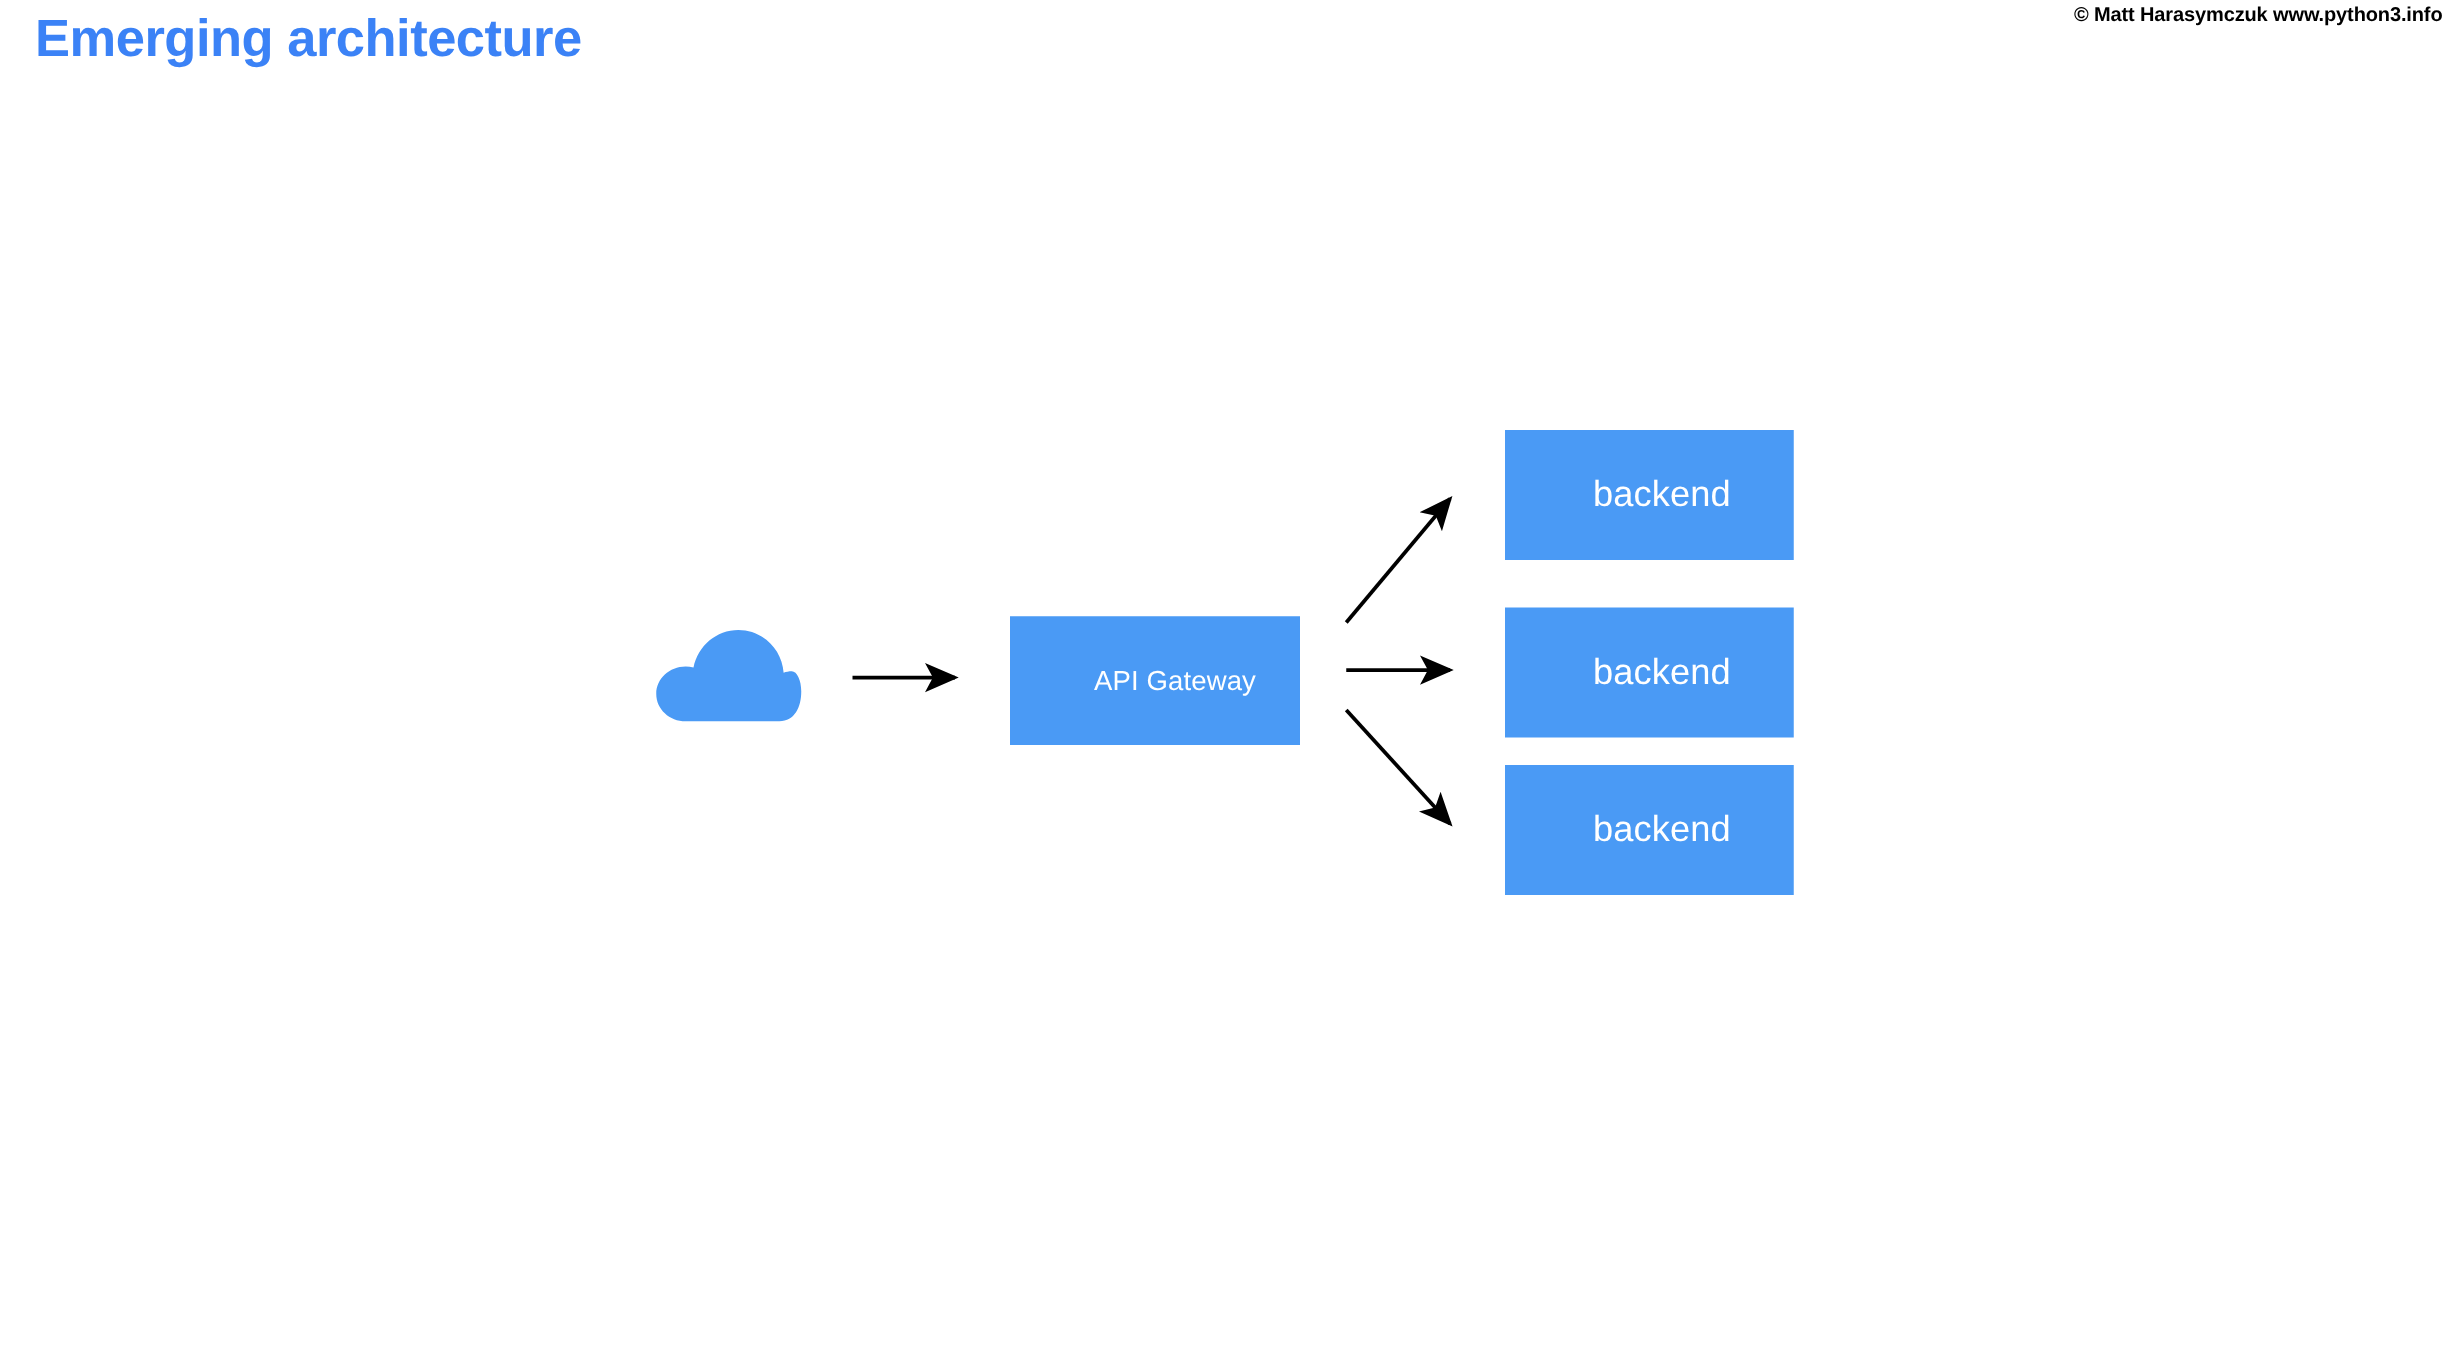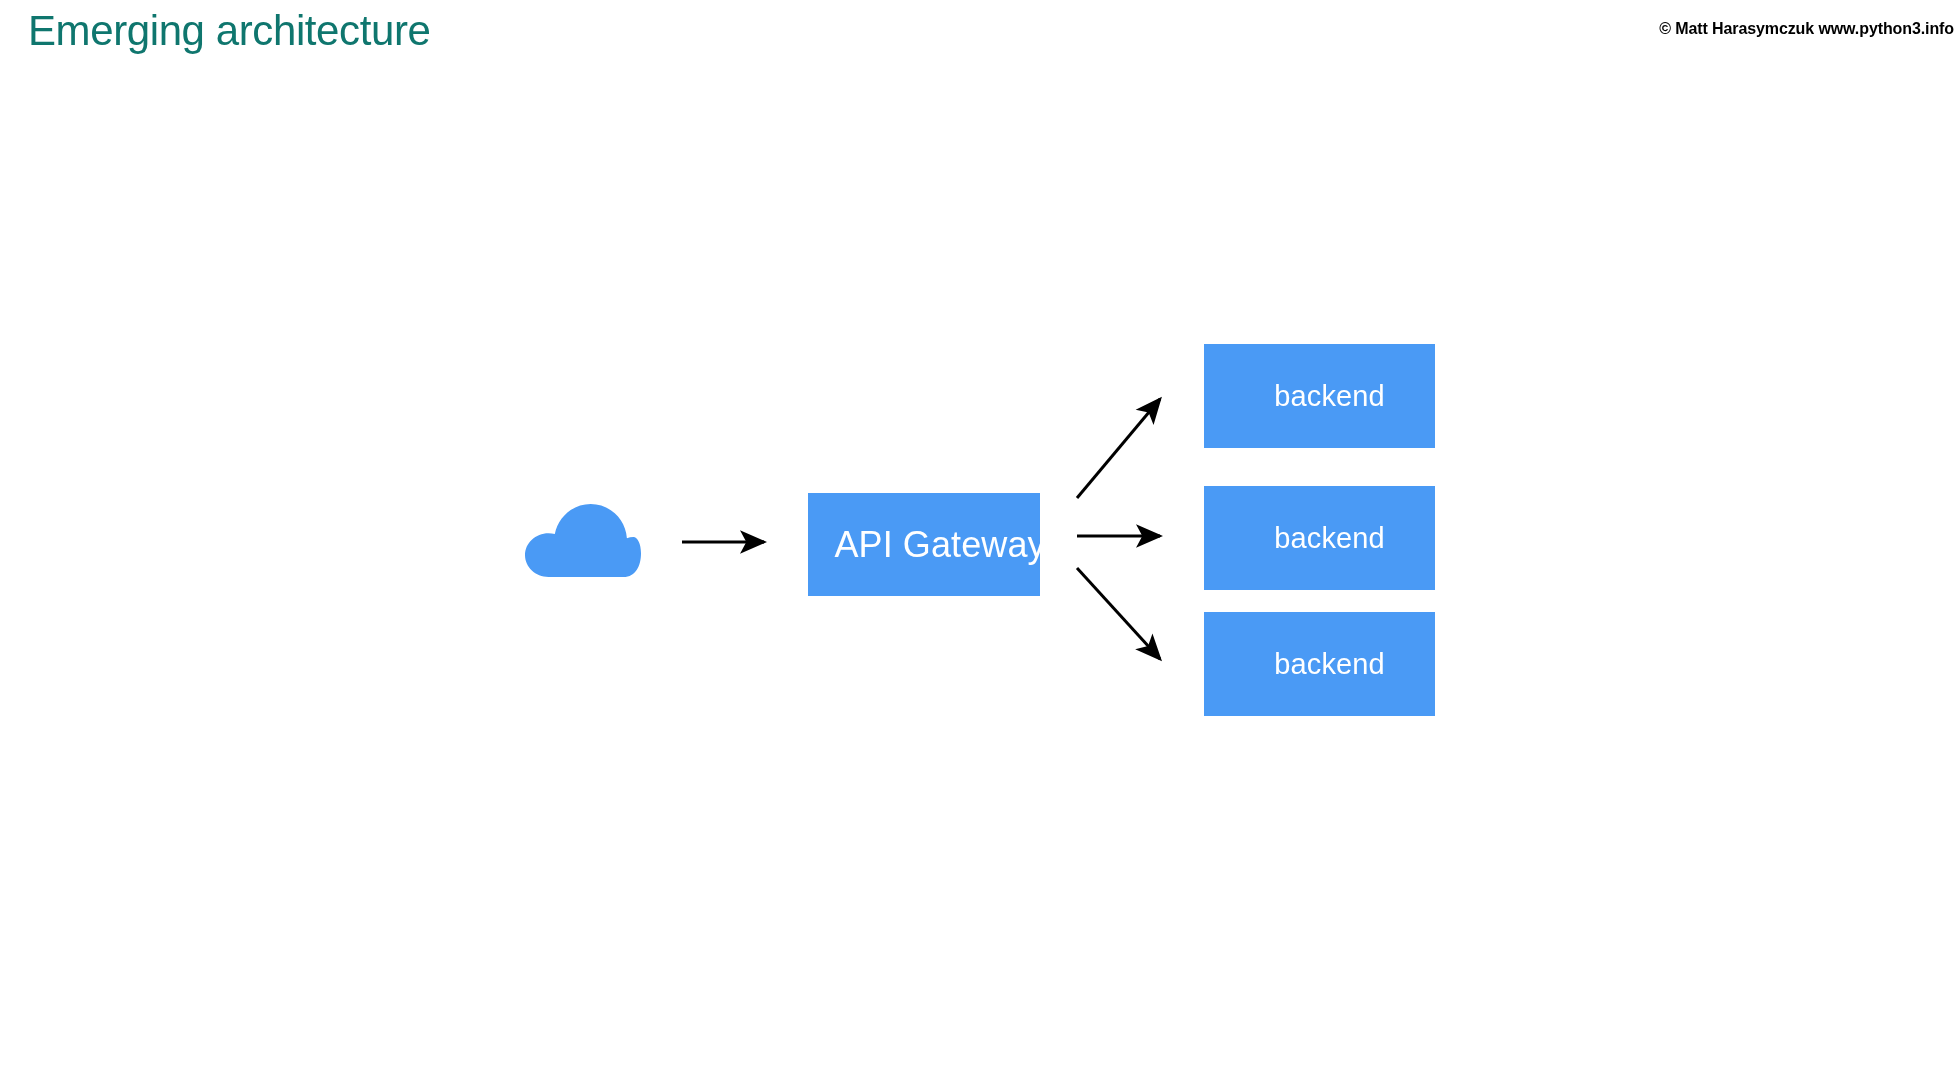--- a/index.html
+++ b/index.html
@@ -22,39 +22,38 @@
     height: 1080px;
     background: #ffffff;
   }
 
   
   #slide-title {
     position: absolute;
     left: 28px;
     top: 4px;
     font-size: 42px;
-    font-weight: 400;
+    font-weight: 700;
     line-height: 54px;
-    color: #0f766e;
+    color: #3b82f6;
     letter-spacing: -0.4px;
     white-space: nowrap;
     text-align: right;
   }
 
   #copyright {
     position: absolute;
     right: 6px;
     top: 3px;
     font-size: 16px;
     font-weight: 700;
     line-height: 20px;
     color: #000000;
     white-space: nowrap;
     letter-spacing: -0.1px;
-    margin-top: 16px;
   }
 
   
   #diagram {
     position: absolute;
     left: 0;
     top: 0;
     width: 1960px;
     height: 1080px;
   }
@@ -94,21 +93,21 @@
     white-space: nowrap;
     letter-spacing: 0.1px;
   }
 
   #node-api-gateway {
     left: 808px;
     top: 493px;
     width: 232px;
     height: 103px;
   }
-  #node-api-gateway .node-label { font-size: 36px; margin-left: 12px; }
+  #node-api-gateway .node-label { font-size: 22px; margin-left: 12px; }
 
   .backend-box {
     left: 1204px;
     width: 231px;
     height: 104px;
   }
   .backend-box .node-label { font-size: 29px; }
 
   #node-backend-1 { top: 344px; }
   #node-backend-2 { top: 486px; }

